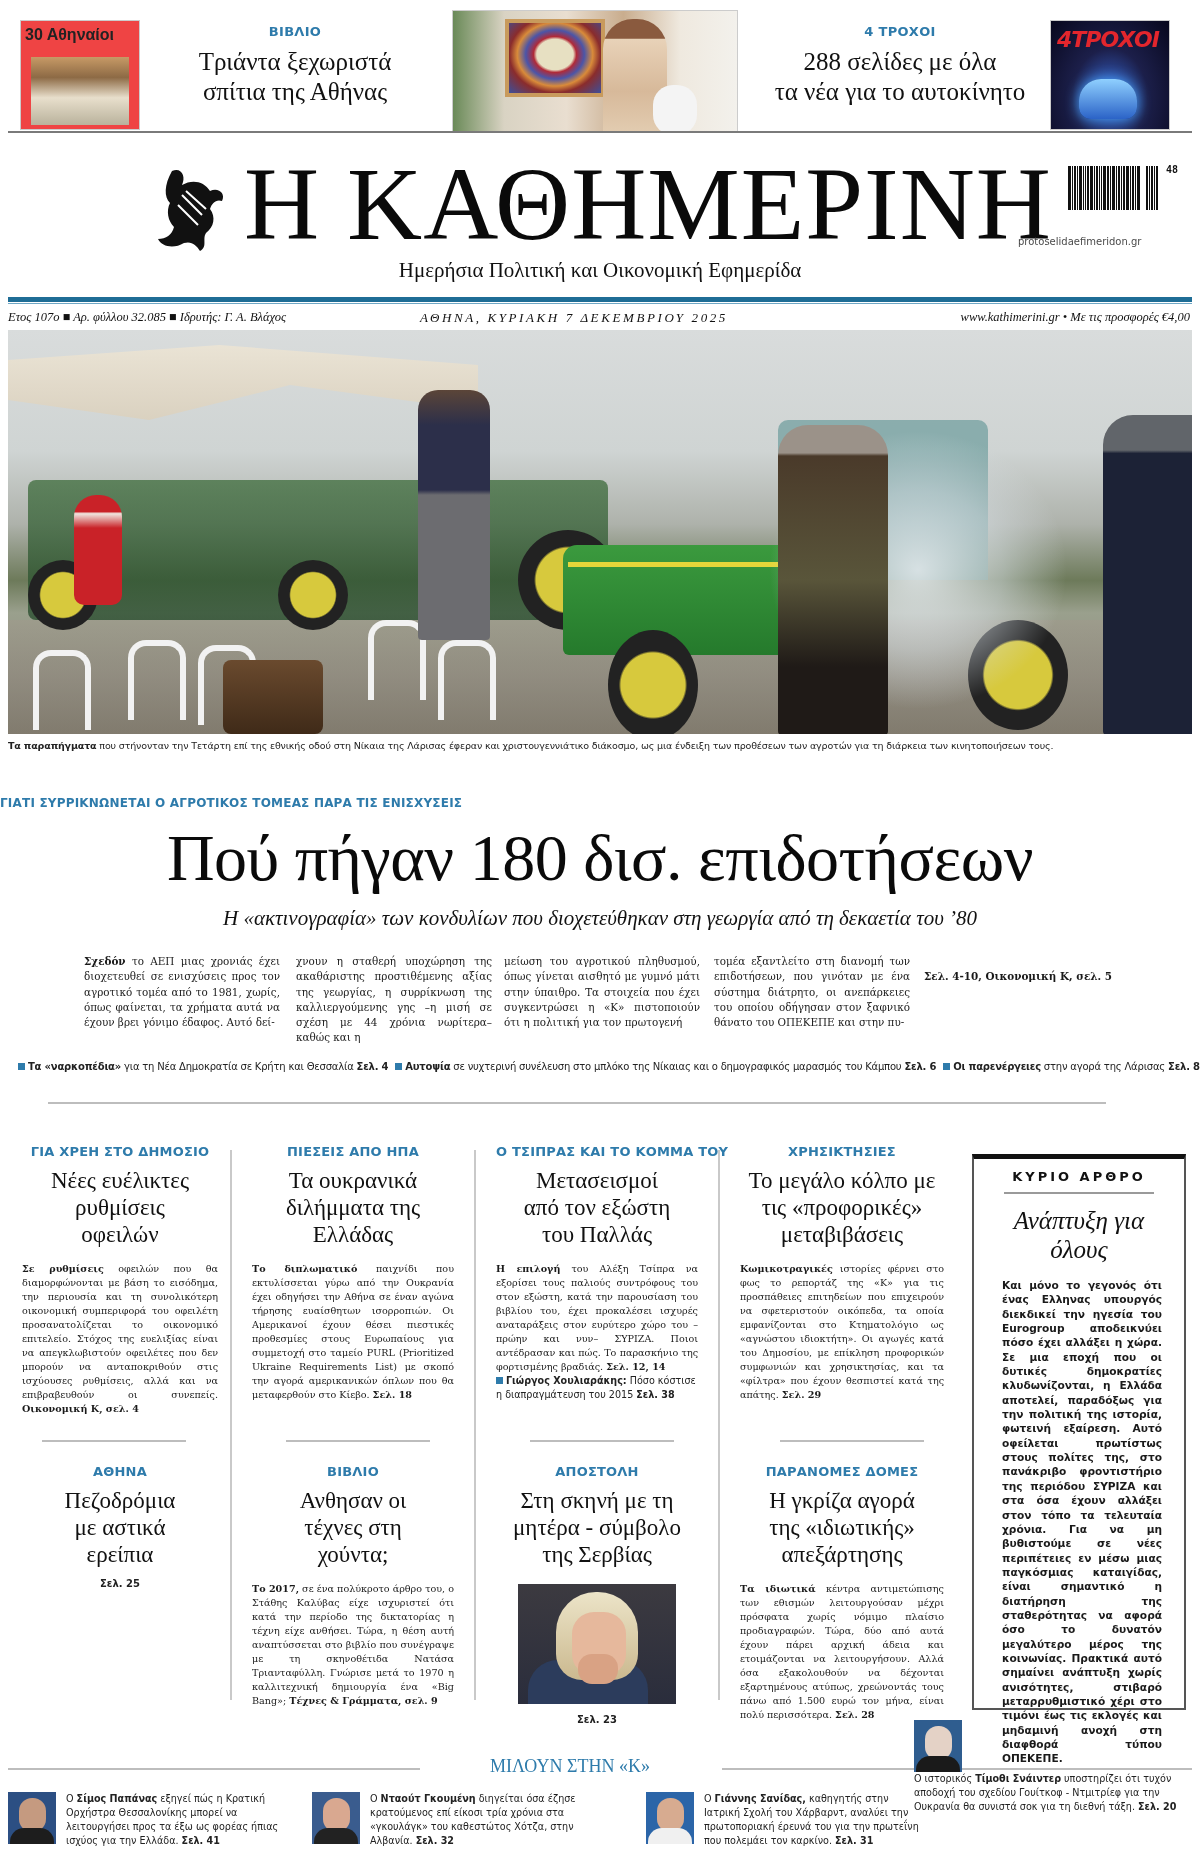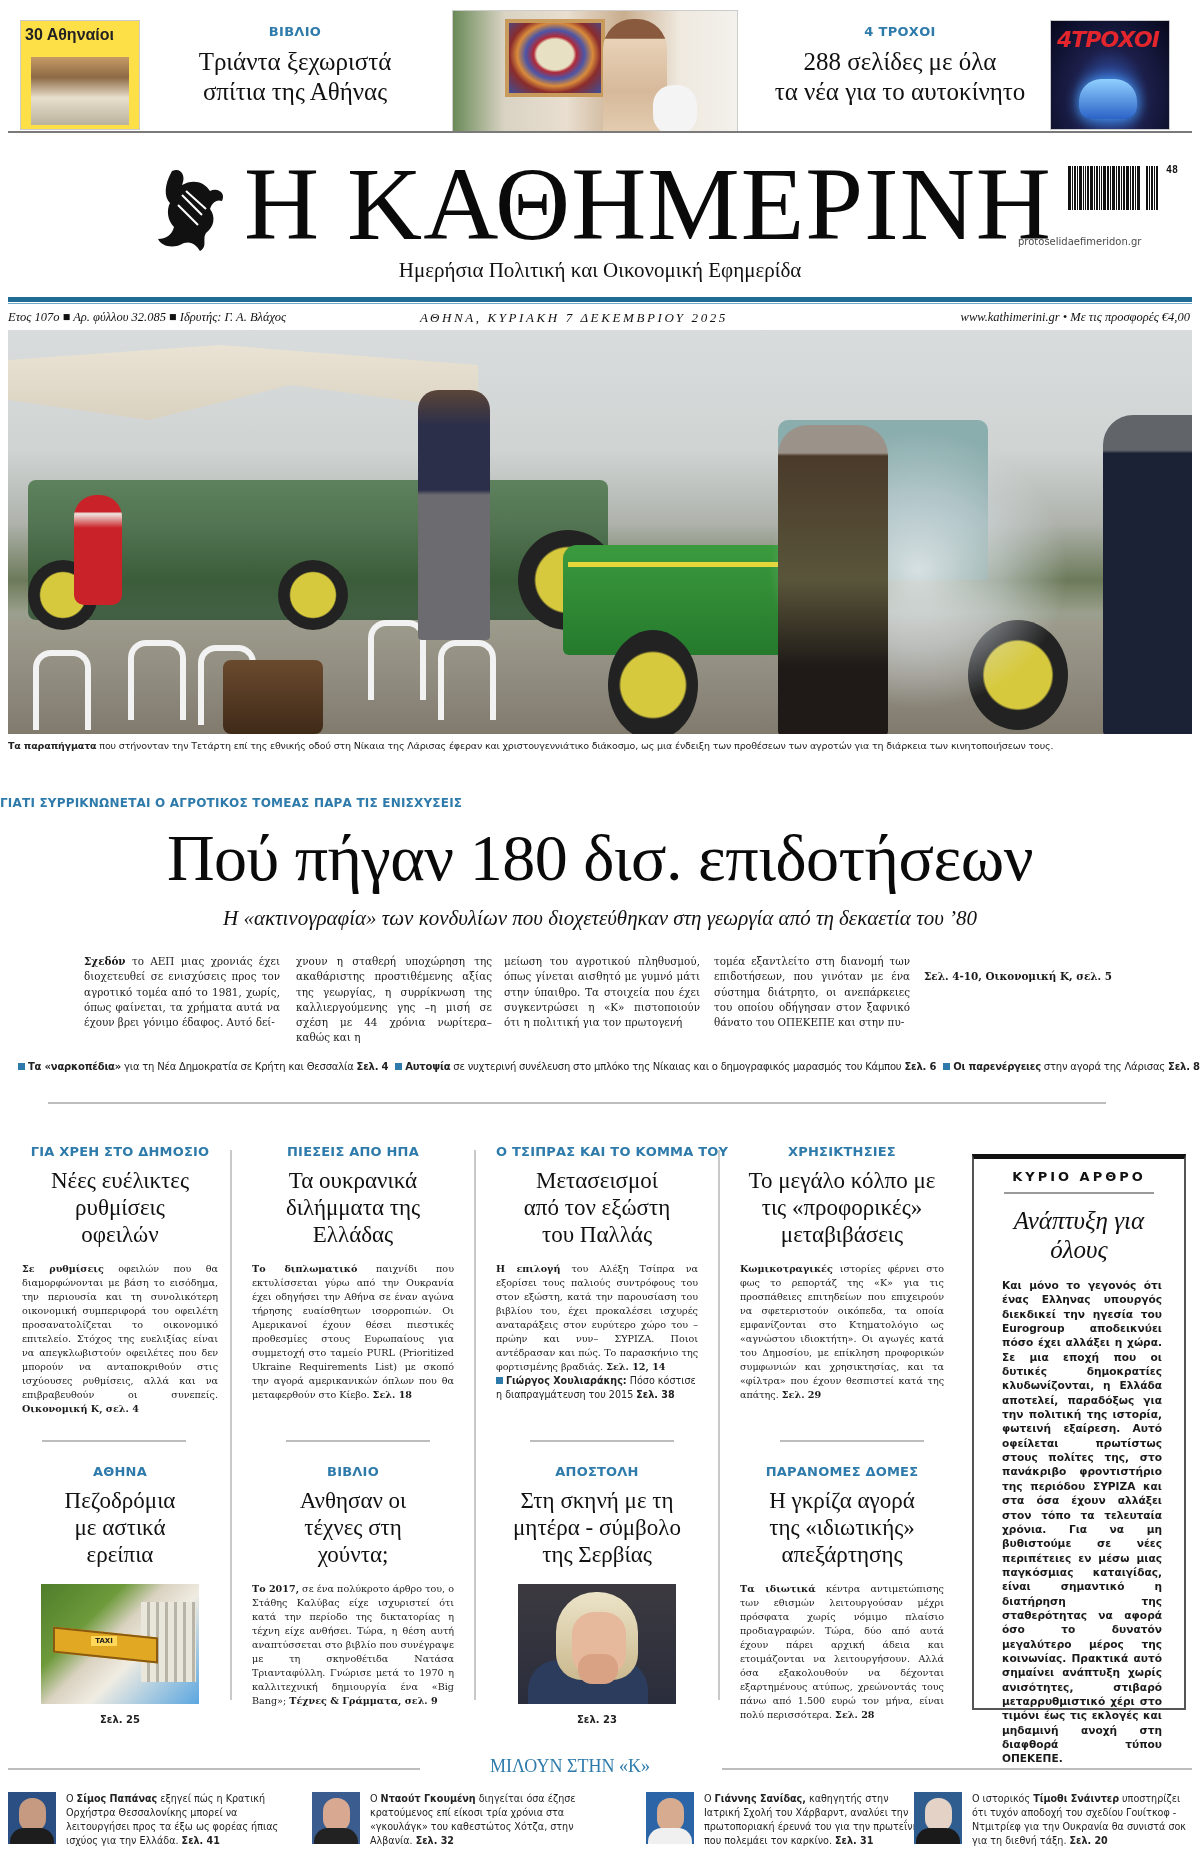--- a/index.html
+++ b/index.html
@@ -7,21 +7,21 @@
   body { position: relative; font-family: "DejaVu Serif", serif; color: #111; }
 
   .abs { position: absolute; }
 
   
   .promo-rule { left: 8px; right: 8px; top: 131px; height: 2px; background: #7a7a7a; }
   .promo-thumb { border: 1px solid #ccc; overflow: hidden; }
   .promo-kicker { font-family: "DejaVu Sans", sans-serif; font-weight: bold; color: #2e7bab; font-size: 13px; text-align: center; letter-spacing: .3px; }
   .promo-title { font-family: "Liberation Serif", serif; font-size: 25px; line-height: 30px; text-align: center; color: #111; }
 
-  .book-cover { background: #fde047; }
+  .book-cover { background: #ef4444; }
   .book-cover .bc-title { position: absolute; left: 4px; top: 6px; font-family: "Liberation Sans", sans-serif; font-weight: bold; font-size: 16px; color: #222; line-height: 16px; }
   .book-cover .bc-sub { position: absolute; left: 28px; top: 36px; font-family: "Liberation Sans", sans-serif; font-size: 10px; color: #333; }
   .book-cover .bc-photo { position: absolute; left: 10px; top: 36px; right: 10px; bottom: 4px; background: linear-gradient(180deg,#c79a66 0%, #8d6a45 30%, #e8dfcc 60%, #b9b29c 100%); }
 
   .mag-cover { background: radial-gradient(ellipse at 50% 70%, #3a6ad8 0%, #1c1f4a 45%, #07071c 100%); }
   .mag-cover .mc-logo { position: absolute; left: 6px; top: 6px; font-family: "DejaVu Sans", sans-serif; font-weight: bold; font-style: italic; font-size: 22px; color: #e3262d; letter-spacing: -1px; }
   .mag-cover .mc-car { position: absolute; left: 28px; top: 58px; width: 58px; height: 40px; border-radius: 22px 22px 12px 12px; background: linear-gradient(180deg,#8fd0ff,#2b63c7); box-shadow: 0 0 14px #49a6ff; }
 
   .woman-photo { background: linear-gradient(90deg,#6a8a58 0%, #d9d3c3 18%, #e9ded0 40%, #c9ad8e 60%, #efe9df 80%, #f3f1ec 100%); }
   .woman-photo .painting { position: absolute; left: 52px; top: 8px; width: 100px; height: 78px; border: 4px solid #c89a5c; background: radial-gradient(ellipse at 50% 45%, #e7e0c2 0%, #e7e0c2 28%, #b02a38 33%, #4b55a8 45%, #d98b3a 58%, #8a2c2c 70%, #3d4f9a 100%); }
@@ -293,27 +293,20 @@
 </div>
 
 <div class="abs story-sep" style="left:42px;width:144px;top:1440px;"></div>
 <div class="abs story-sep" style="left:286px;width:144px;top:1440px;"></div>
 <div class="abs story-sep" style="left:530px;width:144px;top:1440px;"></div>
 <div class="abs story-sep" style="left:780px;width:144px;top:1440px;"></div>
 
 <div class="abs" style="left:22px;top:1464px;width:196px;">
   <div class="story-kicker">ΑΘΗΝΑ</div>
   <div class="story-title" style="margin:8px 36px 0;">Πεζοδρόμια με αστικά ερείπια</div>
-  <div style="position:relative;margin:16px auto 0;width:170px;height:120px;">
-    <div class="thumb-athens" style="position:absolute;left:6px;top:0;width:158px;height:120px;">
-      <div class="columns"></div>
-      <div class="kiosk"></div>
-      <div class="kiosk-label">TAXI</div>
-    </div>
-  </div>
   <div class="story-ref" style="margin-top:10px;">Σελ. 25</div>
 </div>
 
 <div class="abs" style="left:252px;top:1464px;width:202px;">
   <div class="story-kicker">ΒΙΒΛΙΟ</div>
   <div class="story-title" style="margin:8px 46px 0;">Ανθησαν οι τέχνες στη χούντα;</div>
   <div class="story-body" style="margin-top:14px;">
     <b>Το 2017,</b><span> σε ένα πολύκροτο άρθρο του, ο Στάθης Καλύβας είχε ισχυριστεί ότι κατά την περίοδο της δικτατορίας η τέχνη είχε ανθήσει. Τώρα, η θέση αυτή αναπτύσσεται στο βιβλίο που συνέγραψε με τη σκηνοθέτιδα Νατάσα Τριανταφύλλη. Γνώρισε μετά το 1970 η καλλιτεχνική δημιουργία ένα «Big Bang»;</span>
     <b>Τέχνες &amp; Γράμματα, σελ. 9</b>
   </div>
@@ -371,21 +364,21 @@
 </div>
 <div class="abs int-item" style="left:646px;top:1792px;width:280px;">
   <div class="int-photo" style="background:#2b65a8;">
     <div class="head" style="background:#d7ab90;"></div>
     <div class="body" style="background:#f0f0f0;"></div>
   </div>
   <div class="int-text">
     <span>Ο </span><b>Γιάννης Σανίδας,</b><span> καθηγητής στην Ιατρική Σχολή του Χάρβαρντ, αναλύει την πρωτοποριακή έρευνά του για την πρωτεΐνη που πολεμάει τον καρκίνο. </span><b>Σελ. 31</b>
   </div>
 </div>
-<div class="abs int-item" style="left:914px;top:1792px;width:280px;">
+<div class="abs int-item" style="left:914px;top:1720px;width:280px;flex-direction:column;">
   <div class="int-photo" style="background:#2f5d8f;">
     <div class="head" style="background:#e4d2c6;"></div>
     <div class="body" style="background:#1a1a1a;"></div>
   </div>
   <div class="int-text">
     <span>Ο ιστορικός </span><b>Τίμοθι Σνάιντερ</b><span> υποστηρίζει ότι τυχόν αποδοχή του σχεδίου Γουίτκοφ - Ντμιτρίεφ για την Ουκρανία θα συνιστά σοκ για τη διεθνή τάξη. </span><b>Σελ. 20</b>
   </div>
 </div>
 
 </body></html>

